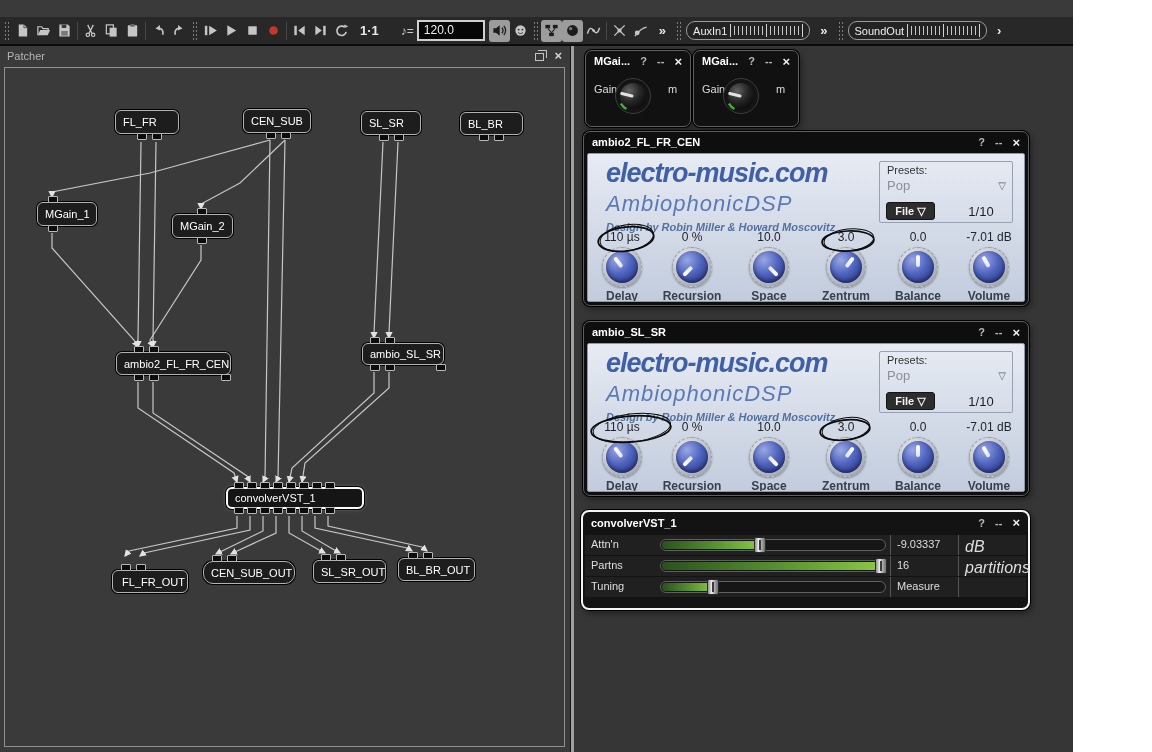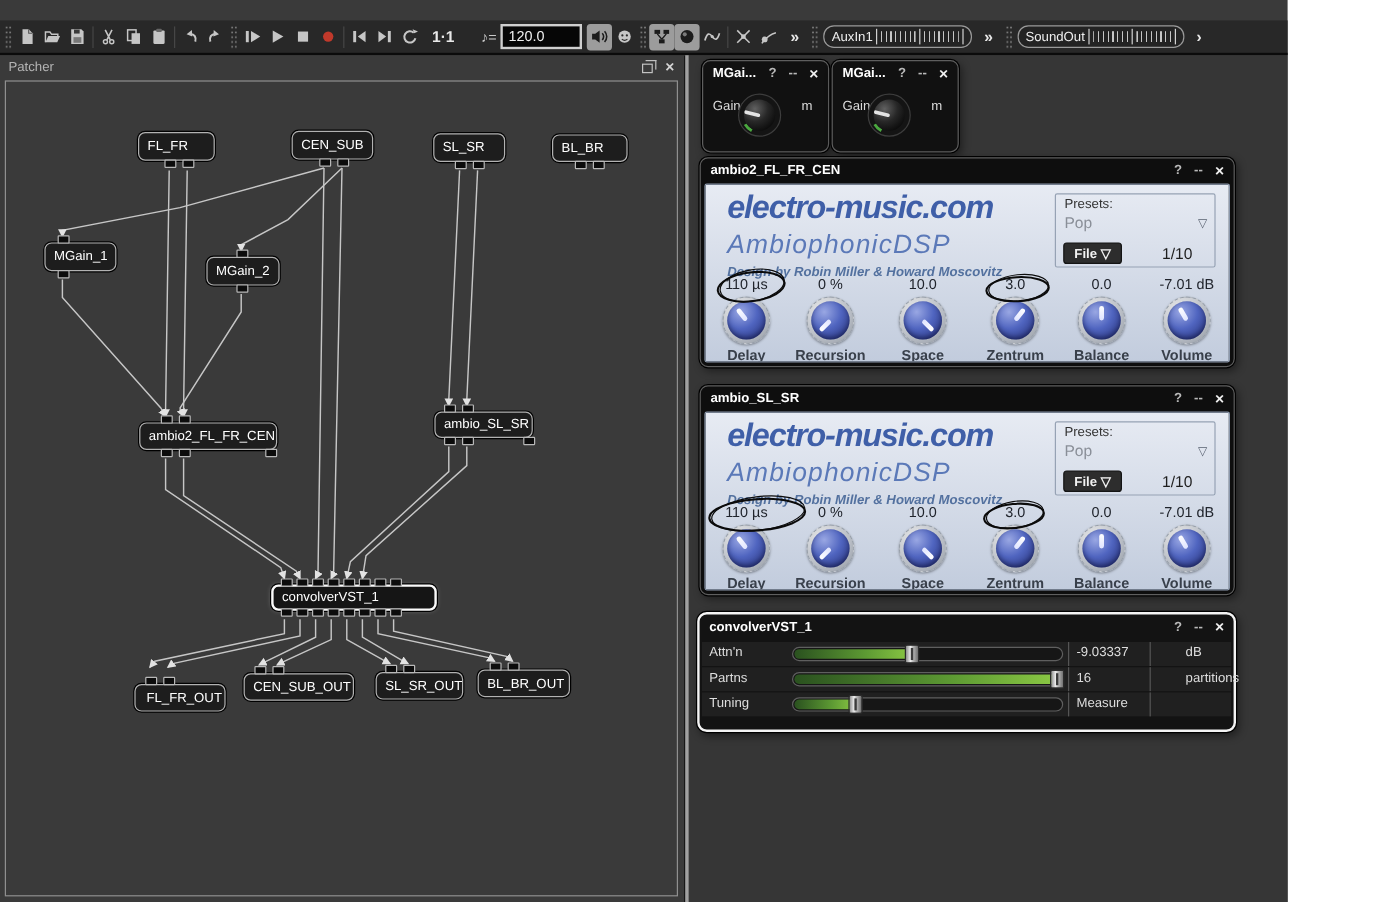--- a/index.html
+++ b/index.html
@@ -108,21 +108,21 @@
   .cv-label{position:absolute;left:6px;top:3px;font-size:11px;color:#dedede;}
   .cv-track{position:absolute;left:75px;top:4px;width:226px;height:12px;border:1px solid #5f5f5f;border-radius:6px;
             background:#161616;}
   .cv-fill{position:absolute;left:1px;top:1px;bottom:1px;border-radius:5px;
            background:linear-gradient(90deg,#2a511f,#5d9a33 60%,#8cc944);}
   .cv-handle{position:absolute;top:-3px;width:12px;height:16px;border:1px solid #2b2b2b;border-radius:2px;
              background:linear-gradient(90deg,#8f8f8f,#efefef 38%,#bdbdbd 55%,#6f6f6f);}
   .cv-handle::after{content:"";position:absolute;left:4px;top:2px;bottom:2px;width:2px;background:#3c3c3c;}
   .cv-sep{position:absolute;top:0;bottom:0;width:1px;background:#555;}
   .cv-val{position:absolute;left:312px;top:3px;font-size:11px;color:#dedede;}
-  .cv-unit{position:absolute;left:403px;top:3px;font-size:11px;color:#dedede;}
+  .cv-unit{position:absolute;left:380px;top:3px;font-size:16px;color:#dedede;font-style:italic;}
 </style>
 </head>
 <body>
 
 <div class="stage">
   <div class="app">
     <div class="toolbar" id="toolbar">
         <div class="tb-handle"></div>
         <div class="tb-btn">
           <span>
@@ -443,21 +443,21 @@
           <div class="port bot" style="left: 58px;"></div>
           <div class="port bot" style="left: 71px;"></div>
           <div class="port bot" style="left: 84px;"></div>
           <div class="port bot" style="left: 97px;"></div>
         </div>
         <div class="pnode" style="left: 112px; top: 524px; width: 76px; height: 23px; position: absolute; justify-content: center;">
           <span>FL_FR_OUT</span>
           <div class="port top" style="left: 8px;"></div>
           <div class="port top" style="left: 23px;"></div>
         </div>
-        <div class="pnode" style="left: 203px; top: 515px; width: 92px; height: 23px; position: absolute;">
+        <div class="pnode" style="left: 203px; top: 515px; width: 92px; height: 23px; position: absolute; border-radius: 10px;">
           <span>CEN_SUB_OUT</span>
           <div class="port top" style="left: 8px;"></div>
           <div class="port top" style="left: 23px;"></div>
         </div>
         <div class="pnode" style="left: 313px; top: 514px; width: 73px; height: 23px; position: absolute;">
           <span>SL_SR_OUT</span>
           <div class="port top" style="left: 7px;"></div>
           <div class="port top" style="left: 22px;"></div>
         </div>
         <div class="pnode" style="left: 398px; top: 512px; width: 77px; height: 23px; position: absolute;">

